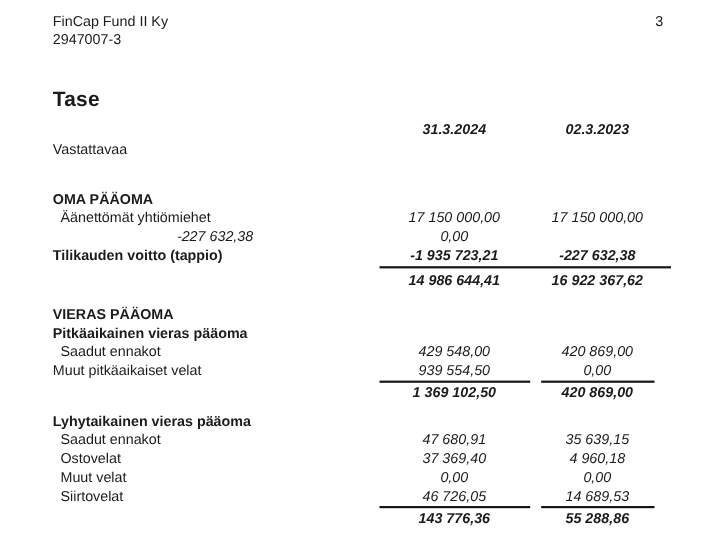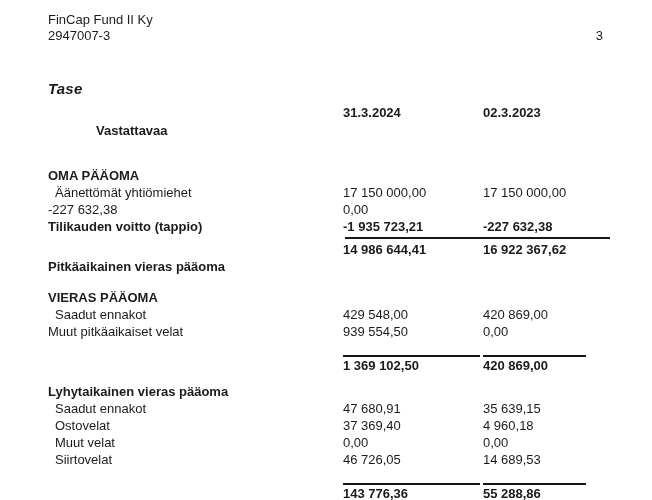--- a/index.html
+++ b/index.html
@@ -7,48 +7,47 @@
     position:relative;
     width:652px; height:500px;
     background:#ffffff;
     box-sizing:border-box;
     padding:12px 49px 0 48px;
     font-family:"Liberation Sans", sans-serif;
     color:#1b1b1b;
     font-size:13px;
     overflow:hidden;
   }
-  .doc-header { display:flex; justify-content:space-between; align-items:flex-end; }
+  .doc-header { display:flex; justify-content:space-between; align-items:flex-start; }
   .doc-header .id-block { line-height:16px; }
   .doc-header .pagenum { line-height:16px; }
   .report-title {
     margin-top:36px;
-    font-size:15px;
+    font-size:19px;
     font-weight:bold;
-    font-style:italic;
     letter-spacing:0.2px;
   }
   .row {
     display:grid;
     grid-template-columns:1fr 140px 120px;
     line-height:17px;
     align-items:baseline;
   }
   .row .lbl { white-space:nowrap; }
-  .row .num { text-align:left; white-space:nowrap; }
+  .row .num { text-align:center; white-space:nowrap;font-style:italic; }
   .row .num .in { display:inline-block; }
   .row.bold { font-weight:bold; }
   .row.indent .lbl { padding-left:7px; }
   .dates-row { margin-top:7px; font-weight:bold; }
-  .section-title-row { margin-top:1px; font-weight:bold;margin-left:48px; }
+  .section-title-row { margin-top:1px; font-weight:normal; }
   .rows { margin-top:28px; }
   .gap-sm { margin-top:9px; }
   .gap-md { margin-top:14px; }
   .gap-lg { margin-top:24px; }
-  .num.cell-rule .in { border-bottom:2px solid #161616; padding-bottom:15px; }
+  .num.cell-rule .in { border-bottom:2px solid #161616; padding-bottom:1px; }
   .num1.cell-rule .in { min-width:137px; }
   .num2.cell-rule .in { min-width:103px; }
   .hrule {
     height:2px; background:#161616;
     width:265px; margin:2px 0 2px 297px;
   }
 </style>
 </head>
 <body>
 
@@ -95,27 +94,27 @@
         <span class="lbl">Tilikauden voitto (tappio)</span>
         <span class="num num1"><span class="in">-1 935 723,21</span></span>
         <span class="num num2"><span class="in">-227 632,38</span></span>
       </div>
       <div class="hrule"></div>
       <div class="row bold">
         <span class="lbl"></span>
         <span class="num num1"><span class="in">14 986 644,41</span></span>
         <span class="num num2"><span class="in">16 922 367,62</span></span>
       </div>
-      <div class="row bold">
-        <span class="lbl">Pitkäaikainen vieras pääoma</span>
+      <div class="row bold gap-md">
+        <span class="lbl">VIERAS PÄÄOMA</span>
         <span class="num num1"><span class="in"></span></span>
         <span class="num num2"><span class="in"></span></span>
       </div>
-      <div class="row bold gap-md">
-        <span class="lbl">VIERAS PÄÄOMA</span>
+      <div class="row bold">
+        <span class="lbl">Pitkäaikainen vieras pääoma</span>
         <span class="num num1"><span class="in"></span></span>
         <span class="num num2"><span class="in"></span></span>
       </div>
       <div class="row indent">
         <span class="lbl">Saadut ennakot</span>
         <span class="num num1"><span class="in">429 548,00</span></span>
         <span class="num num2"><span class="in">420 869,00</span></span>
       </div>
       <div class="row">
         <span class="lbl">Muut pitkäaikaiset velat</span>

